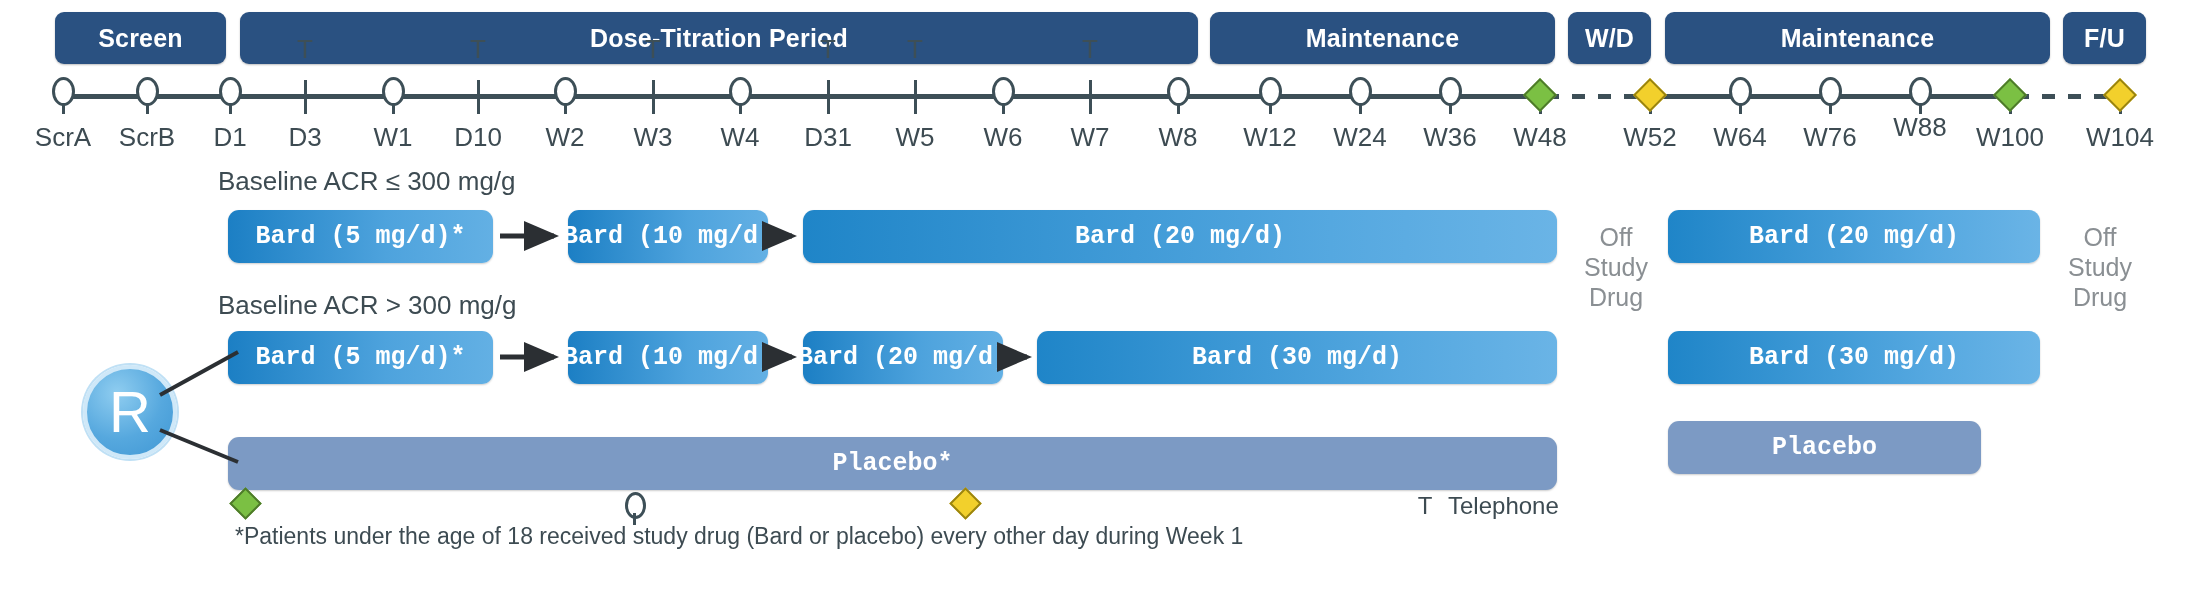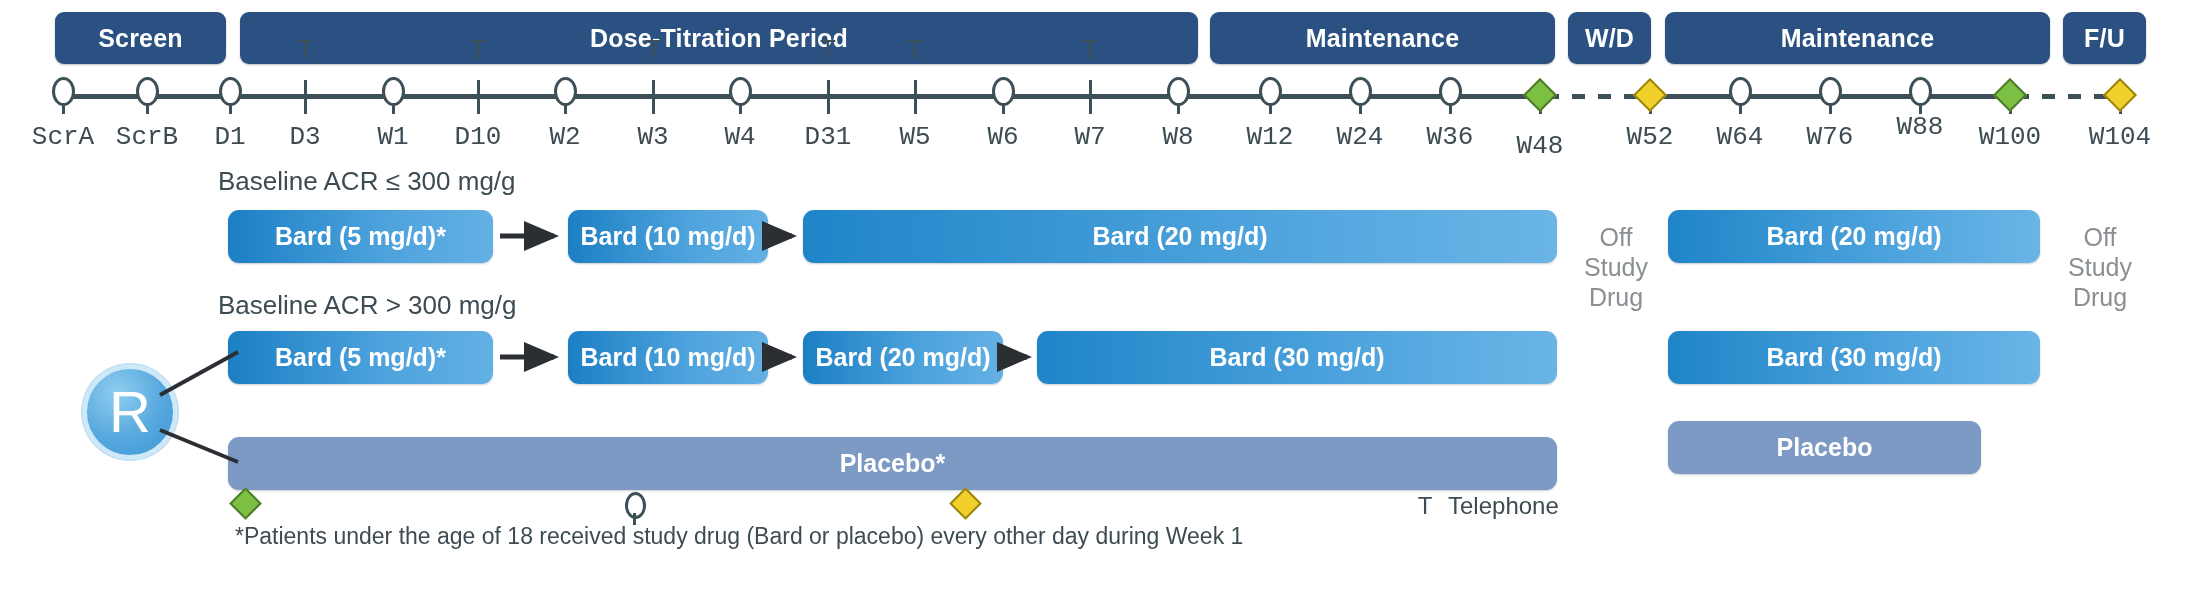--- a/index.html
+++ b/index.html
@@ -43,33 +43,33 @@
   .dia i{
     display:block;width:20px;height:20px;transform:rotate(45deg);
     border:2px solid #7a7a22;
   }
   .dia.green i{background:#7bc043;border-color:#4e7a2a;}
   .dia.yellow i{background:#f2d02c;border-color:#9a8410;}
 
   .ticklabel{
     position:absolute;font-size:26px;color:#3d4b52;text-align:center;
     white-space:nowrap;
-    font-family:Liberation Mono, monospace;
   }
   .tele{
     position:absolute;font-size:26px;color:#3d4f57;text-align:center;
     white-space:nowrap;
   }
 
   
   .armbar{
     position:absolute;border-radius:11px;
     display:flex;align-items:center;justify-content:center;
     color:#ffffff;font-weight:bold;font-size:25px;white-space:nowrap;
     box-shadow:0 1px 2px rgba(0,0,0,.2);
+    font-family:Liberation Mono, monospace;
   }
   .grad-blue{
     background:linear-gradient(to right,#1c7fc4 0%,#4ea3dd 60%,#63b0e4 100%);
   }
   .grad-blue2{
     background:linear-gradient(to right,#1f85c8 0%,#55a8e0 70%,#6ab4e6 100%);
   }
   .placebo{
     background:#7c9ac4;
   }
@@ -165,21 +165,21 @@
       <div class="tick" style="left: 1359px; top: 80px;"></div>
       <div class="egfr" style="left: 1349px; top: 77px;"></div>
       <div class="ticklabel" style="left: 1310px; top: 122px; width: 100px;">W24</div>
       <div class="tick" style="left: 1449px; top: 80px;"></div>
       <div class="egfr" style="left: 1439px; top: 77px;"></div>
       <div class="ticklabel" style="left: 1400px; top: 122px; width: 100px;">W36</div>
       <div class="tick" style="left: 1539px; top: 80px;"></div>
       <div class="dia green" style="left: 1539px; top: 94px;">
         <i style="margin-left: -11px; margin-top: -11px;"></i>
       </div>
-      <div class="ticklabel" style="left: 1490px; top: 122px; width: 100px; margin-top: 9px;">W48</div>
+      <div class="ticklabel" style="left: 1490px; top: 122px; width: 100px;">W48</div>
       <div class="tick" style="left: 1649px; top: 80px;"></div>
       <div class="dia yellow" style="left: 1649px; top: 94px;">
         <i style="margin-left: -11px; margin-top: -11px;"></i>
       </div>
       <div class="ticklabel" style="left: 1600px; top: 122px; width: 100px;">W52</div>
       <div class="tick" style="left: 1739px; top: 80px;"></div>
       <div class="egfr" style="left: 1729px; top: 77px;"></div>
       <div class="ticklabel" style="left: 1690px; top: 122px; width: 100px;">W64</div>
       <div class="tick" style="left: 1829px; top: 80px;"></div>
       <div class="egfr" style="left: 1819px; top: 77px;"></div>

